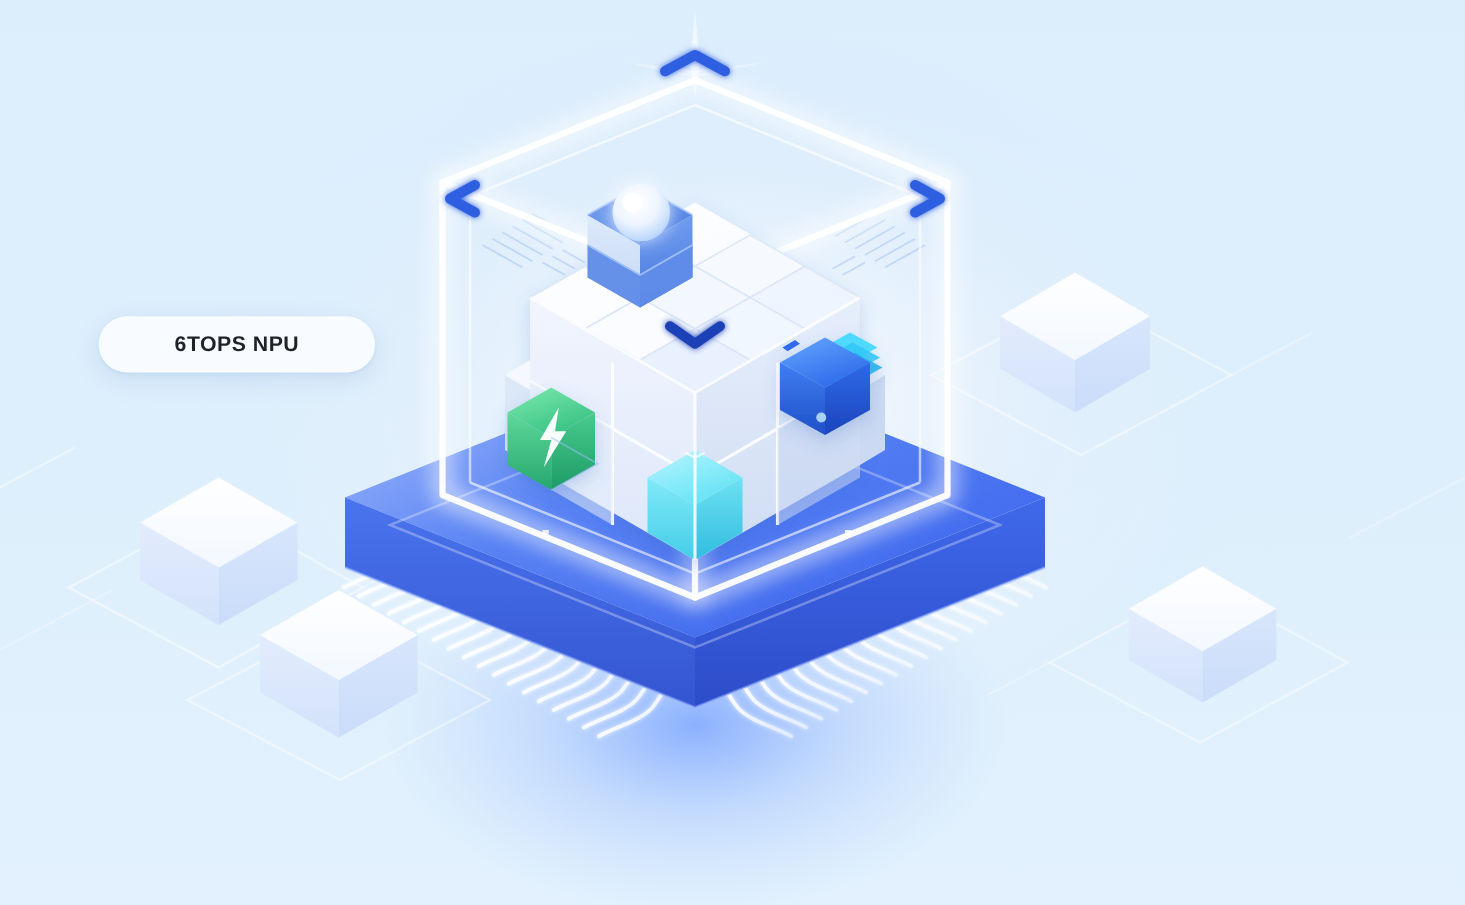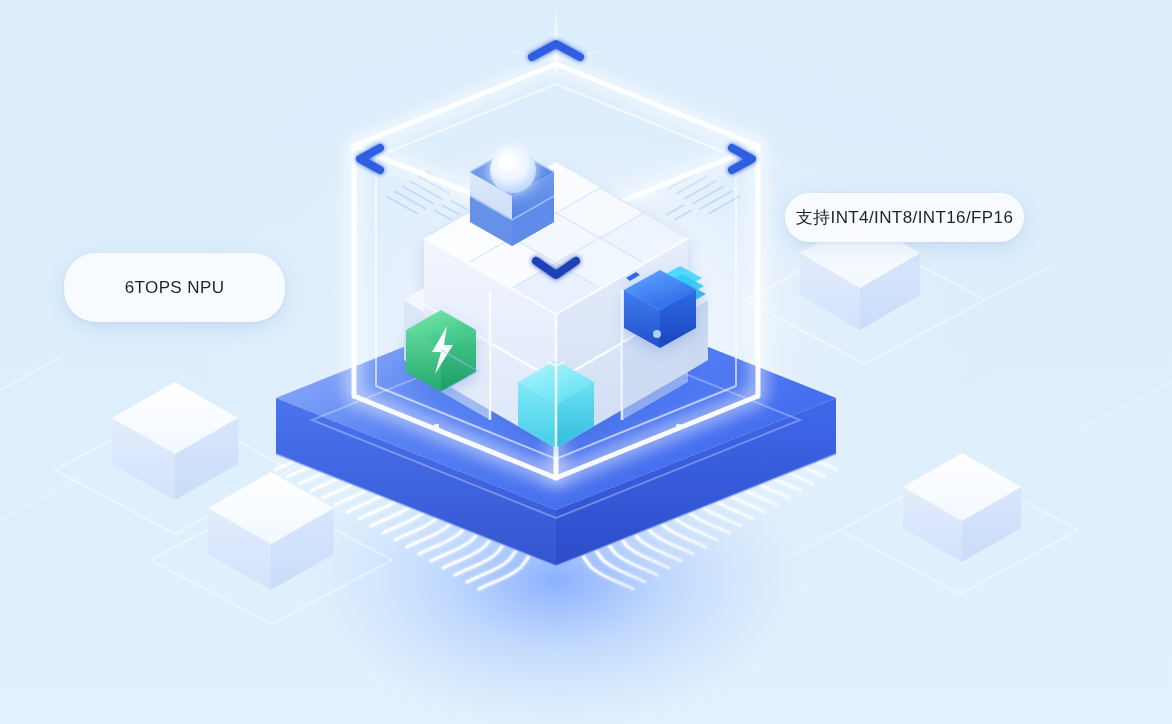--- a/index.html
+++ b/index.html
@@ -28,21 +28,21 @@
     border-radius:32px;
     color:#1f2329;
     font-size:17px;
     letter-spacing:.4px;
     white-space:nowrap;
     box-shadow:0 6px 20px rgba(104,150,205,.20), 0 1px 3px rgba(104,150,205,.14);
     backdrop-filter:blur(3px);
     -webkit-backdrop-filter:blur(3px);
     user-select:none;
   }
-  #pill-npu      { left:64px;  top:253px; width:221px; height:69px; }
+  #pill-npu      { left:79px;  top:253px; width:221px; height:45px;font-weight:bold; }
   #pill-frame    { left:127px; top:402px; width:222px; height:51px; }
   #pill-precision{ left:785px; top:193px; width:239px; height:49px; }
 </style>
 </head>
 <body>
 
 <div id="stage">
   <div id="artboard">
 
     <svg class="layer" viewBox="0 0 1172 724">
@@ -483,18 +483,15 @@
       <g filter="url(#fBigGlow)" opacity=".95">
         <path d="M556 228 L556 478" stroke="url(#gFrontRail)" stroke-width="4" fill="none" stroke-linecap="round"></path>
       </g>
     </svg>
 
     <div class="pill" id="pill-npu">
       <span>6TOPS NPU</span>
     </div>
 
 
-    <div class="pill" id="pill-precision">
-      <span>支持INT4/INT8/INT16/FP16</span>
-    </div>
 
   </div>
 </div>
 
 </body></html>

